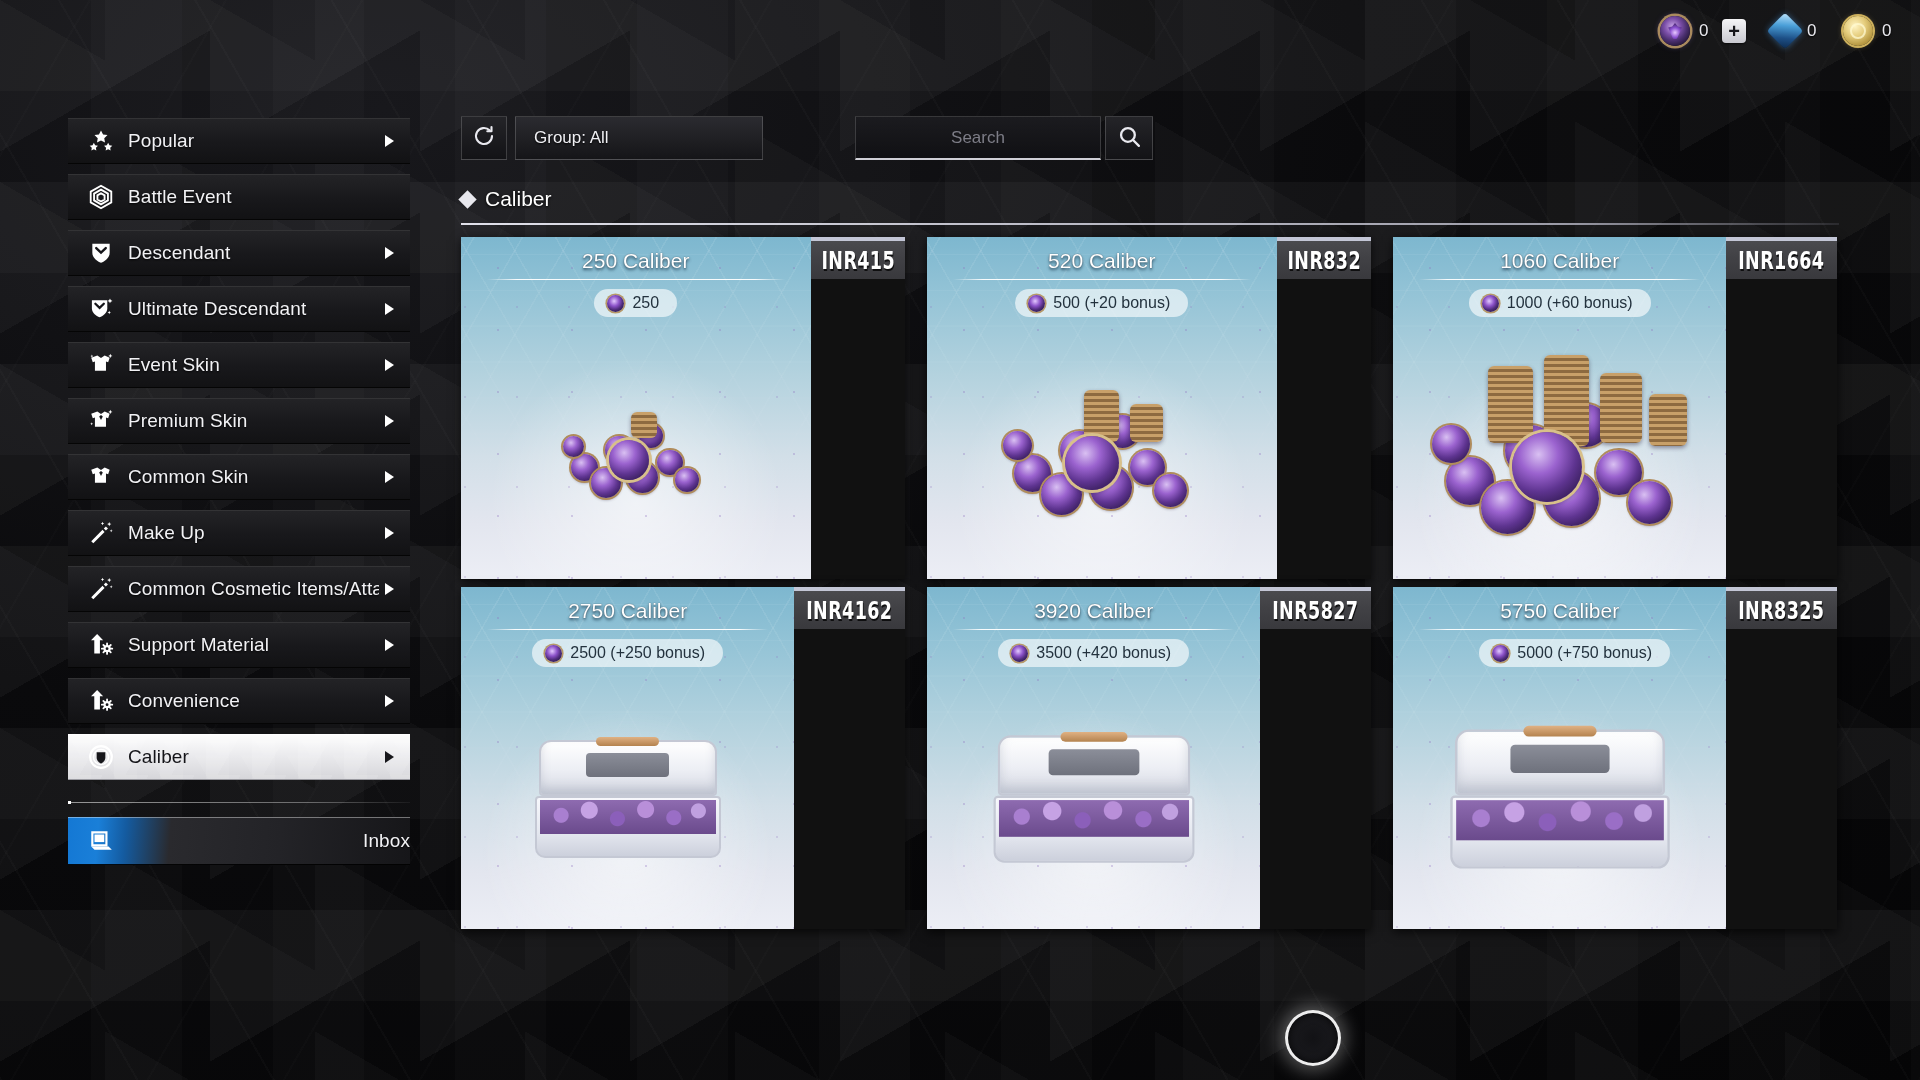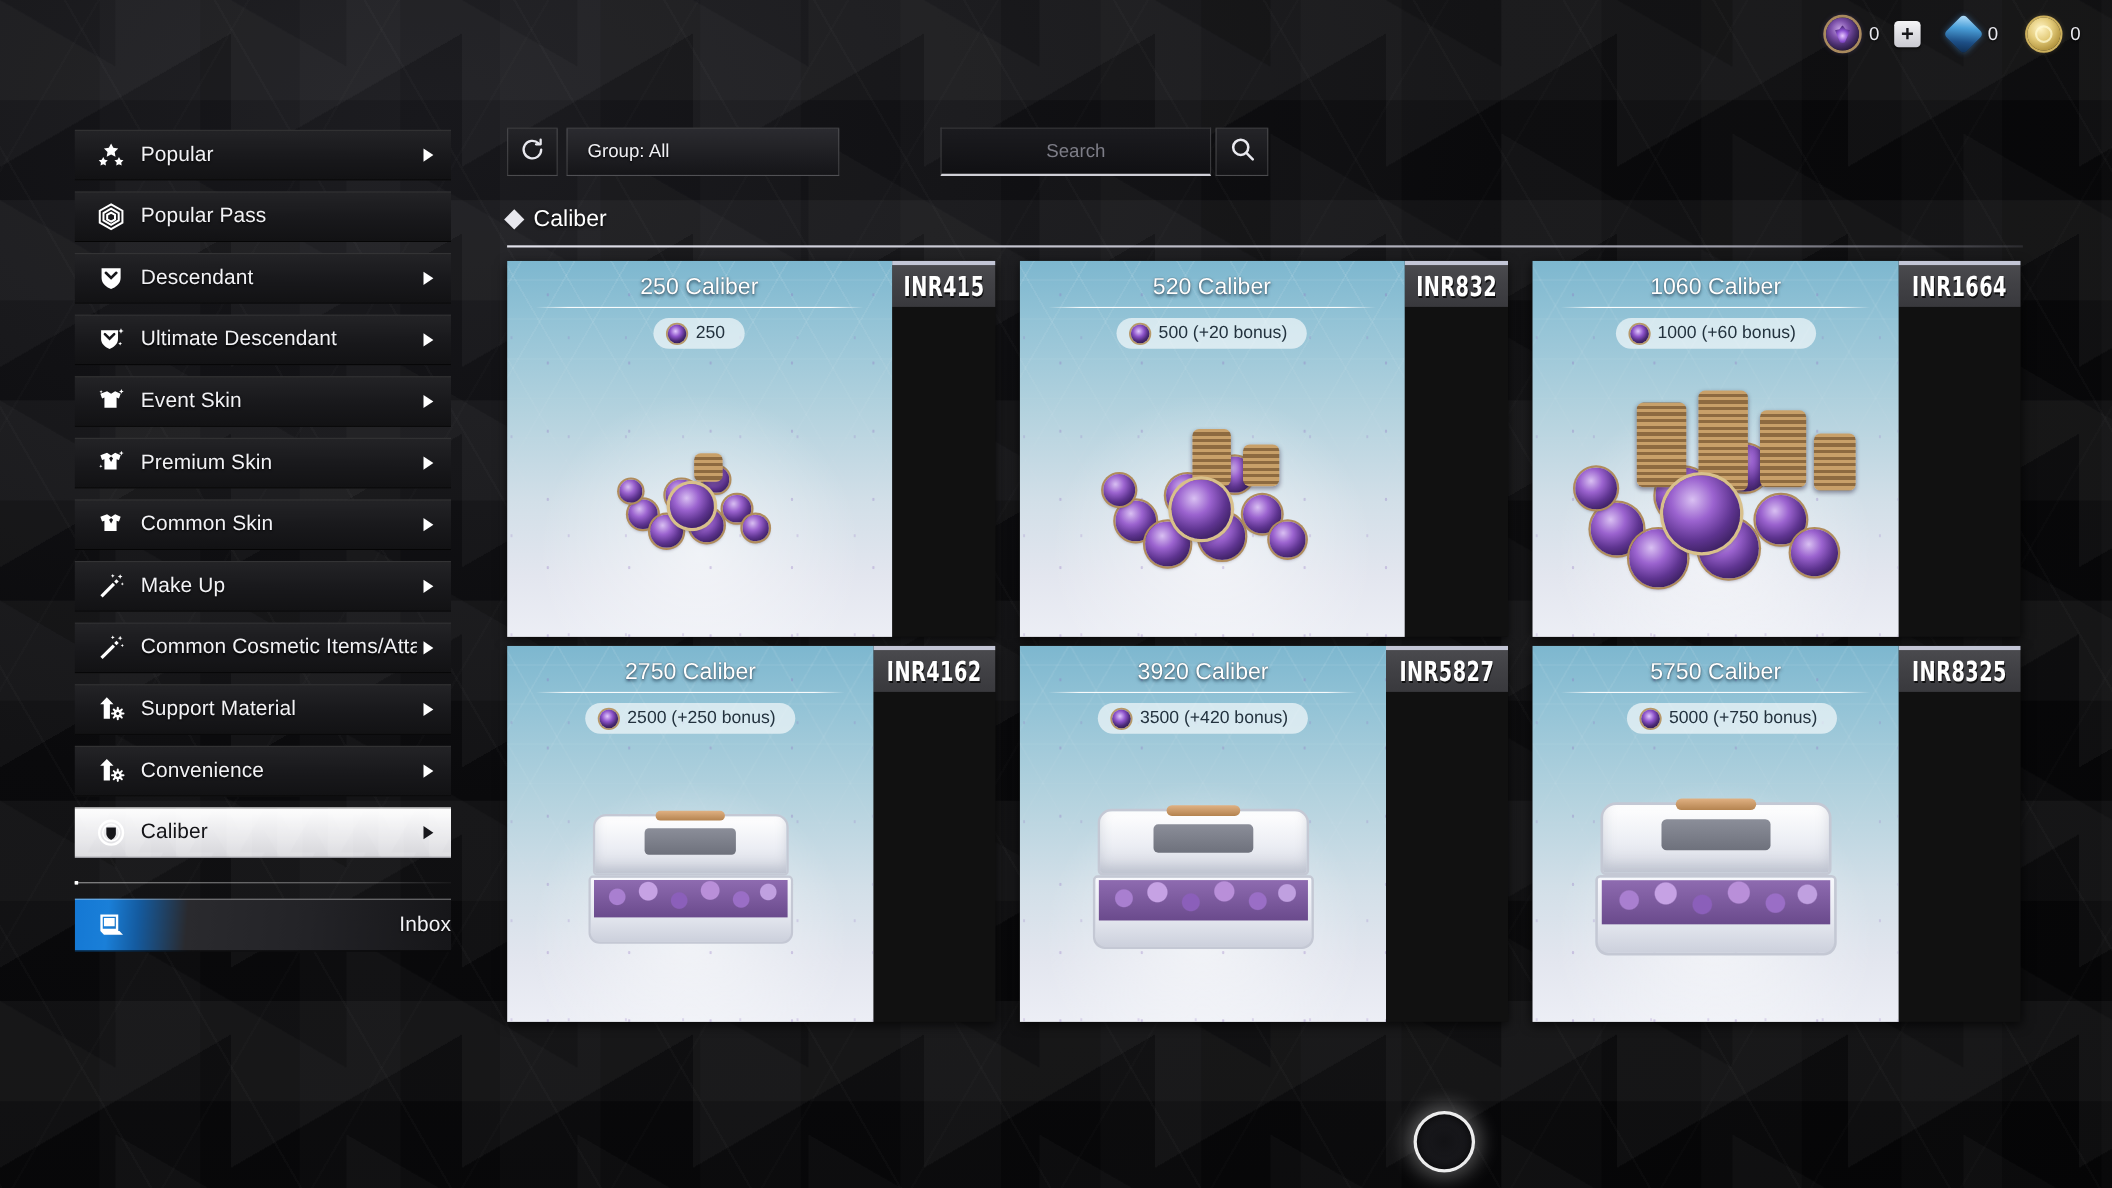--- a/index.html
+++ b/index.html
@@ -385,21 +385,21 @@
         <span class="nav-arrow"></span>
       </div>
       <div class="nav-item">
         <span class="nav-ico">
           <svg viewBox="0 0 24 24">
             <path d="M12 1.6 21.5 7v10L12 22.4 2.5 17V7z" fill="none" stroke="#fff" stroke-width="1.7"></path>
             <path d="M12 5.2 18.4 8.9v6.2L12 18.8 5.6 15.1V8.9z" fill="none" stroke="#fff" stroke-width="1.7"></path>
             <path d="M12 8.6l3.3 1.9v3.8L12 16.2 8.7 14.3v-3.8z" fill="none" stroke="#fff" stroke-width="1.7"></path>
           </svg>
         </span>
-        <span class="nav-label">Popular Pass</span>
+        <span class="nav-label">Battle Event</span>
         <span class="nav-arrow hidden"></span>
       </div>
       <div class="nav-item">
         <span class="nav-ico">
           <svg viewBox="0 0 24 24">
             <path d="M4 3.5h16v8.2c0 4.9-4.3 7.8-8 9.3-3.7-1.5-8-4.4-8-9.3z"></path>
             <path d="M7.6 7.4 12 11.6l4.4-4.2" fill="none" stroke="#16161a" stroke-width="2.2" stroke-linecap="round"></path>
           </svg>
         </span>
         <span class="nav-label">Descendant</span>

